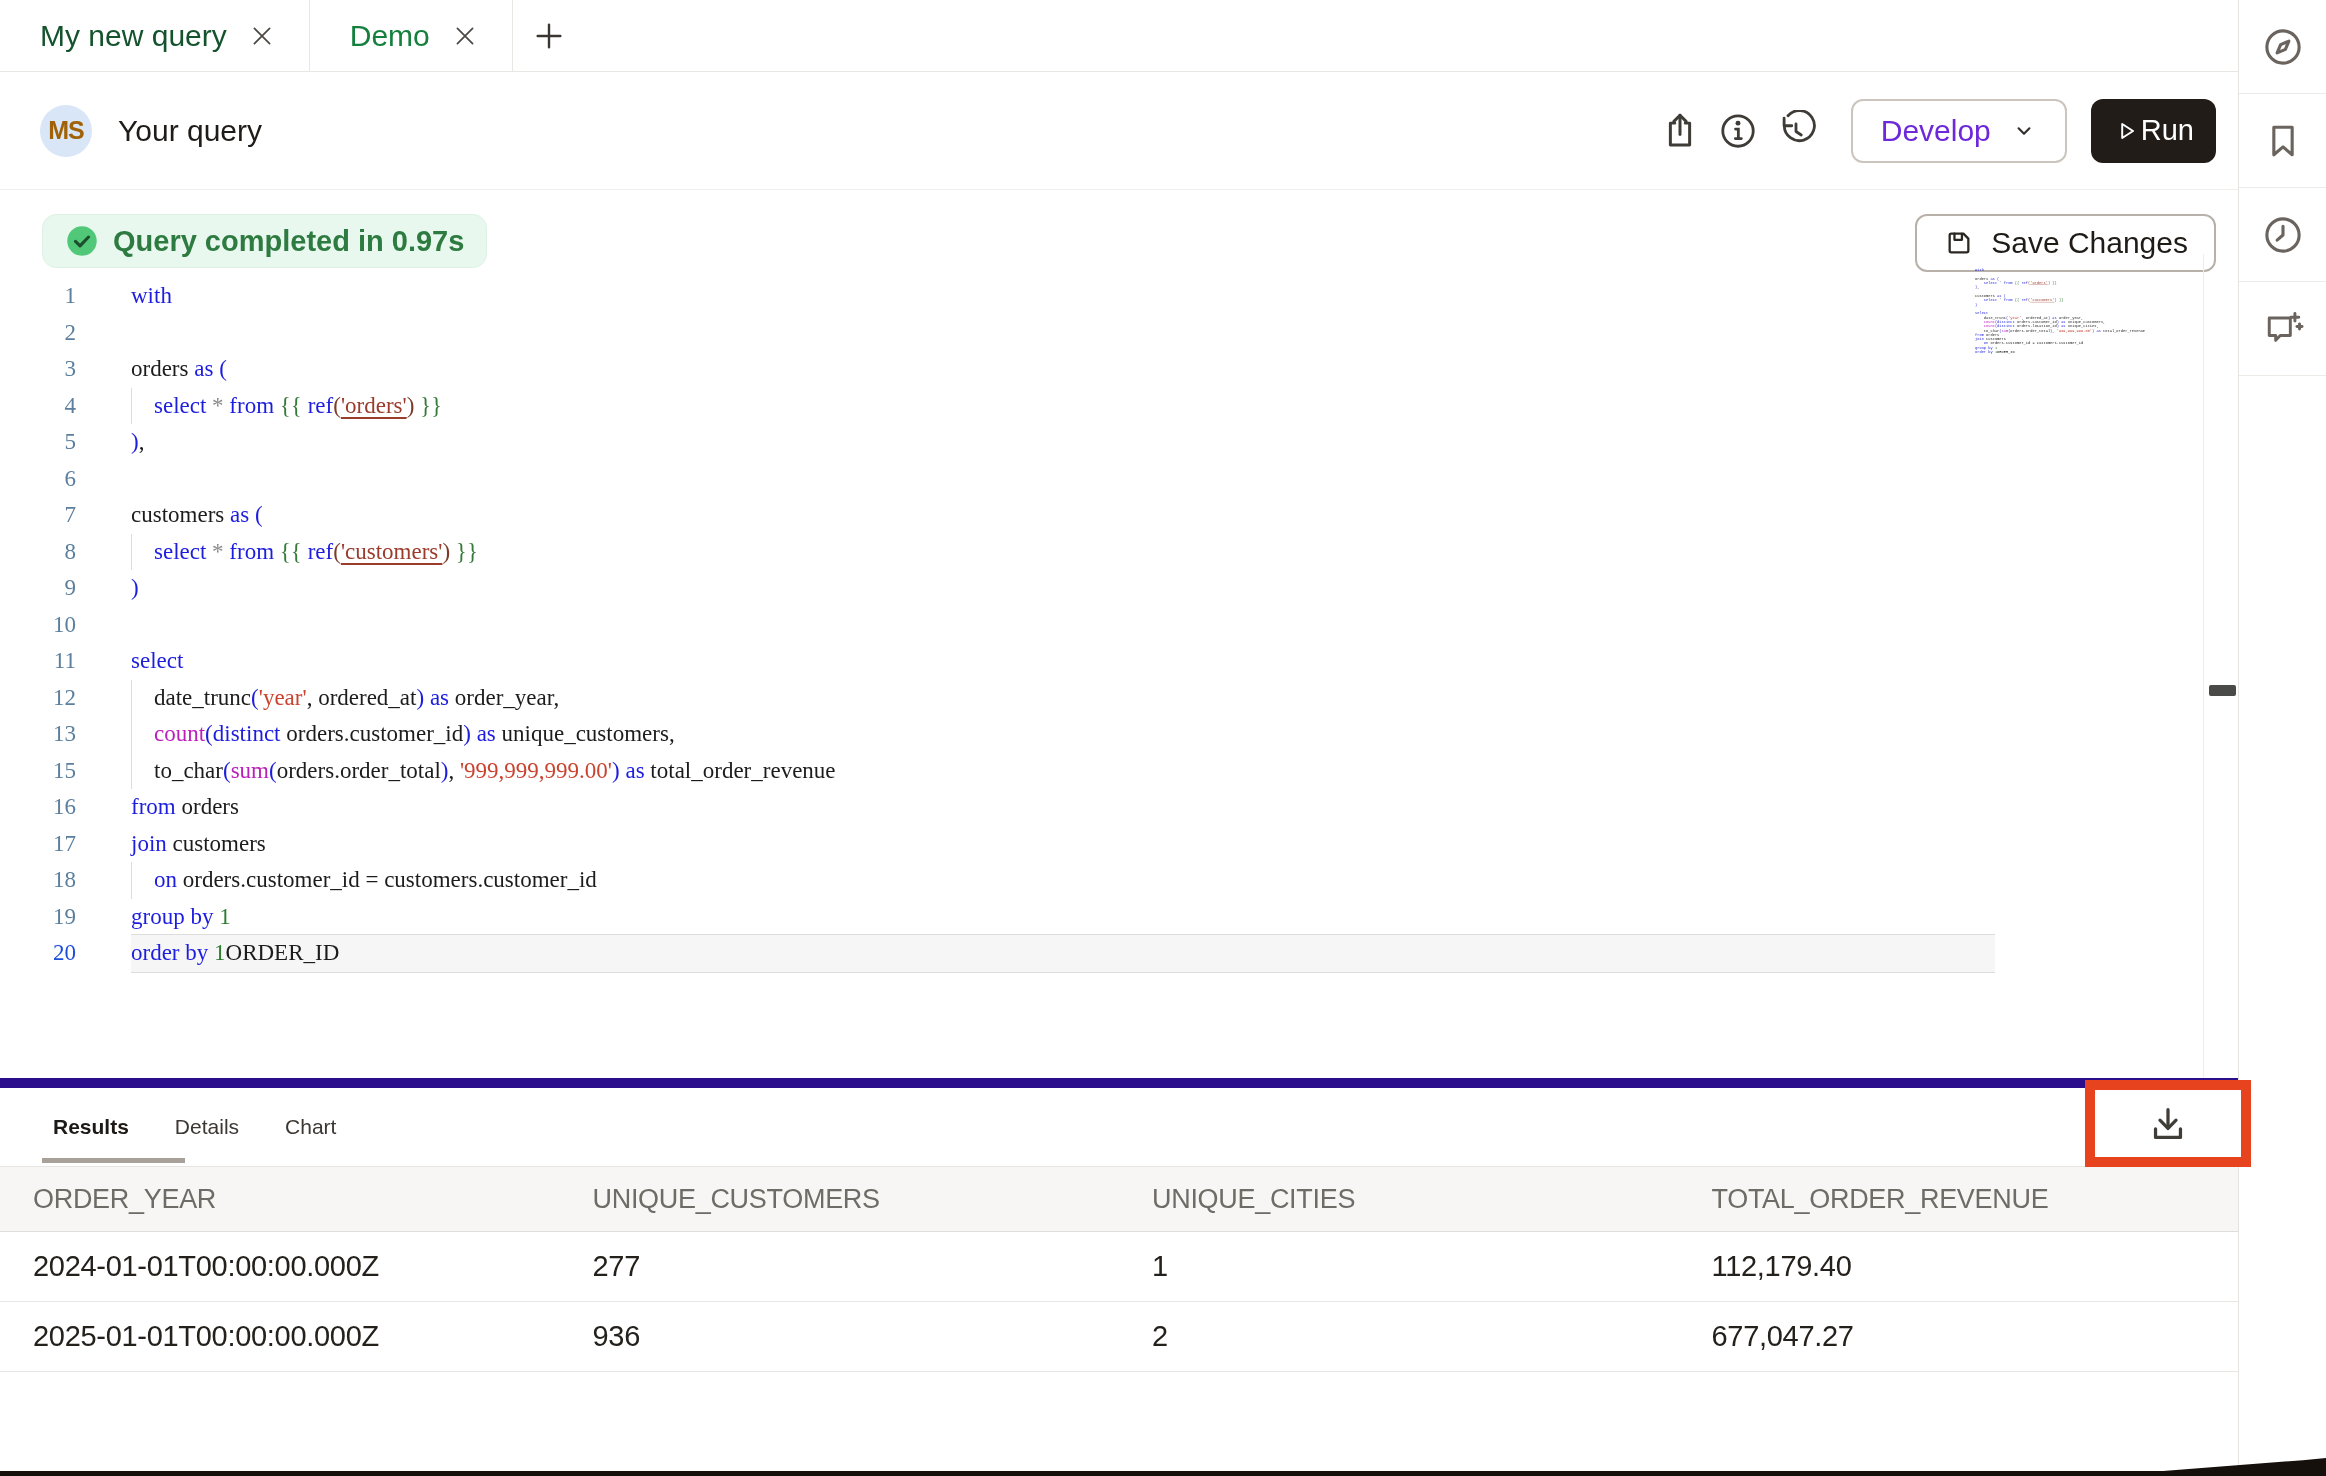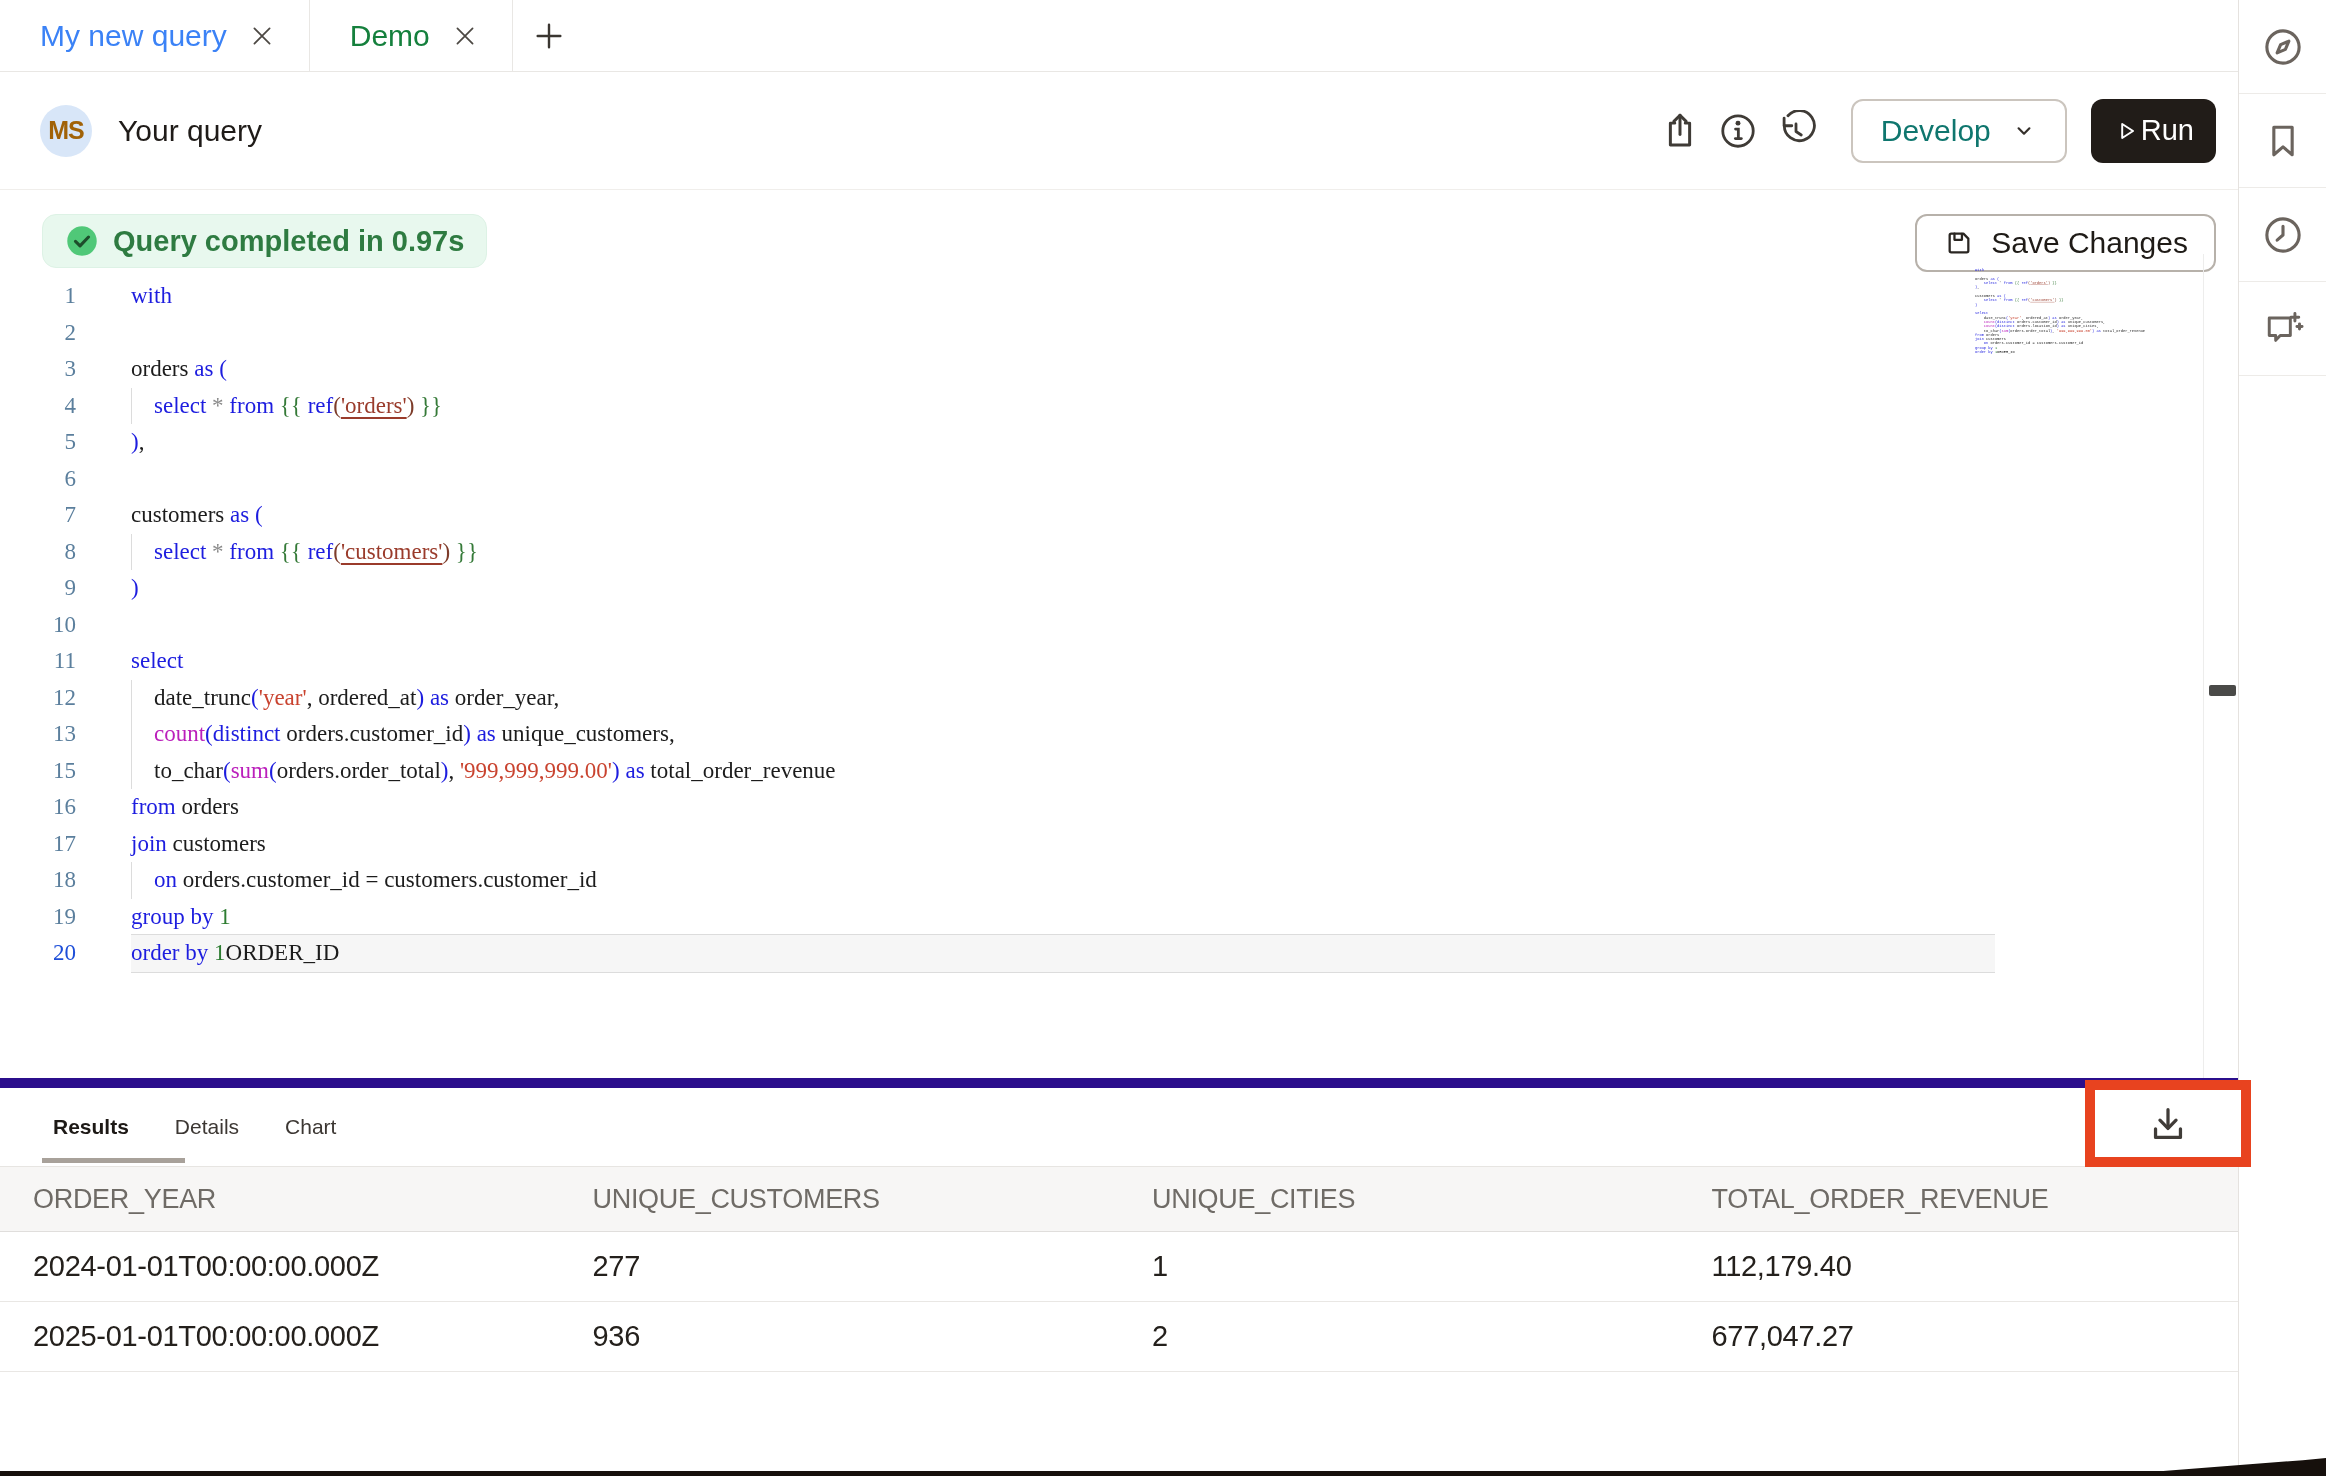--- a/index.html
+++ b/index.html
@@ -10,34 +10,34 @@
   .sidebar { position:absolute; left:2238px; top:0; width:88px; height:1476px; border-left:1px solid #e5e2df; background:#fff; }
   .side-cell { height:94px; display:flex; align-items:center; justify-content:center; border-bottom:1px solid #edebe8; color:#6b645e; cursor:pointer; }
   .side-cell svg { width:44px; height:44px; }
 
   
   .main { position:absolute; left:0; top:0; width:2238px; height:1476px; }
 
   
   .tabbar { height:72px; display:flex; align-items:stretch; border-bottom:1px solid #e9e7e4; }
   .tab { display:flex; align-items:center; gap:22px; padding:0 34px 0 40px; border-right:1px solid #e9e7e4; font-size:30px; color:#15803d; cursor:pointer; }
-  .tab.active { color:#3b82f6; }
+  .tab.active { color:#14532d; }
   .tab .close { display:flex; color:#4c4843; }
   .tab .close svg { width:26px; height:26px; }
   .tab-add { width:72px; display:flex; align-items:center; justify-content:center; color:#3a3631; cursor:pointer; }
   .tab-add svg { width:34px; height:34px; }
 
   
   .header { height:118px; display:flex; align-items:center; padding:0 22px 0 40px; border-bottom:1px solid #f0eeeb; }
   .avatar { width:52px; height:52px; border-radius:50%; background:#d8e6f8; color:#a16207; font-weight:700; font-size:25px; display:flex; align-items:center; justify-content:center; letter-spacing:-1px; flex:none; }
   .h-title { margin-left:26px; font-size:30px; color:#1f1b18; }
   .h-spacer { flex:1; }
   .icon-btn { width:58px; height:58px; display:flex; align-items:center; justify-content:center; color:#3f3b36; cursor:pointer; }
   .icon-btn svg { width:42px; height:42px; }
-  .btn-develop { margin-left:26px; height:64px; padding:0 28px; border:2px solid #cbc5be; border-radius:12px; background:#fff; display:flex; align-items:center; gap:20px; font-size:30px; color:#0f766e; cursor:pointer;justify-content:space-between; }
+  .btn-develop { margin-left:26px; height:64px; padding:0 28px; border:2px solid #cbc5be; border-radius:12px; background:#fff; display:flex; align-items:center; gap:20px; font-size:30px; color:#6d28d9; cursor:pointer;justify-content:space-between; }
   .btn-develop svg { width:26px; height:26px; color:#35302b; }
   .btn-run { margin-left:24px; height:64px; padding:0 22px; border-radius:12px; background:#211c18; color:#fff; display:flex; align-items:center; gap:2px; font-size:29px; cursor:pointer; border:none; }
   .btn-run svg { width:26px; height:26px; }
 
   
   .editor { position:relative; width:2238px; height:888px; background:#fff; }
   .status-row { display:flex; justify-content:space-between; align-items:flex-start; padding:24px 22px 0 42px; }
   .badge { height:54px; display:flex; align-items:center; gap:14px; background:#e8f8ee; border:1px solid #ddf2e5; border-radius:14px; padding:0 22px; color:#2e7b41; font-size:29px; font-weight:700; }
   .badge svg { width:34px; height:34px; flex:none; }
   .btn-save { height:58px; display:flex; align-items:center; gap:16px; padding:0 26px; background:#fff; border:2px solid #b7b1aa; border-radius:12px; font-size:30px; color:#1f1b17; cursor:pointer; }

